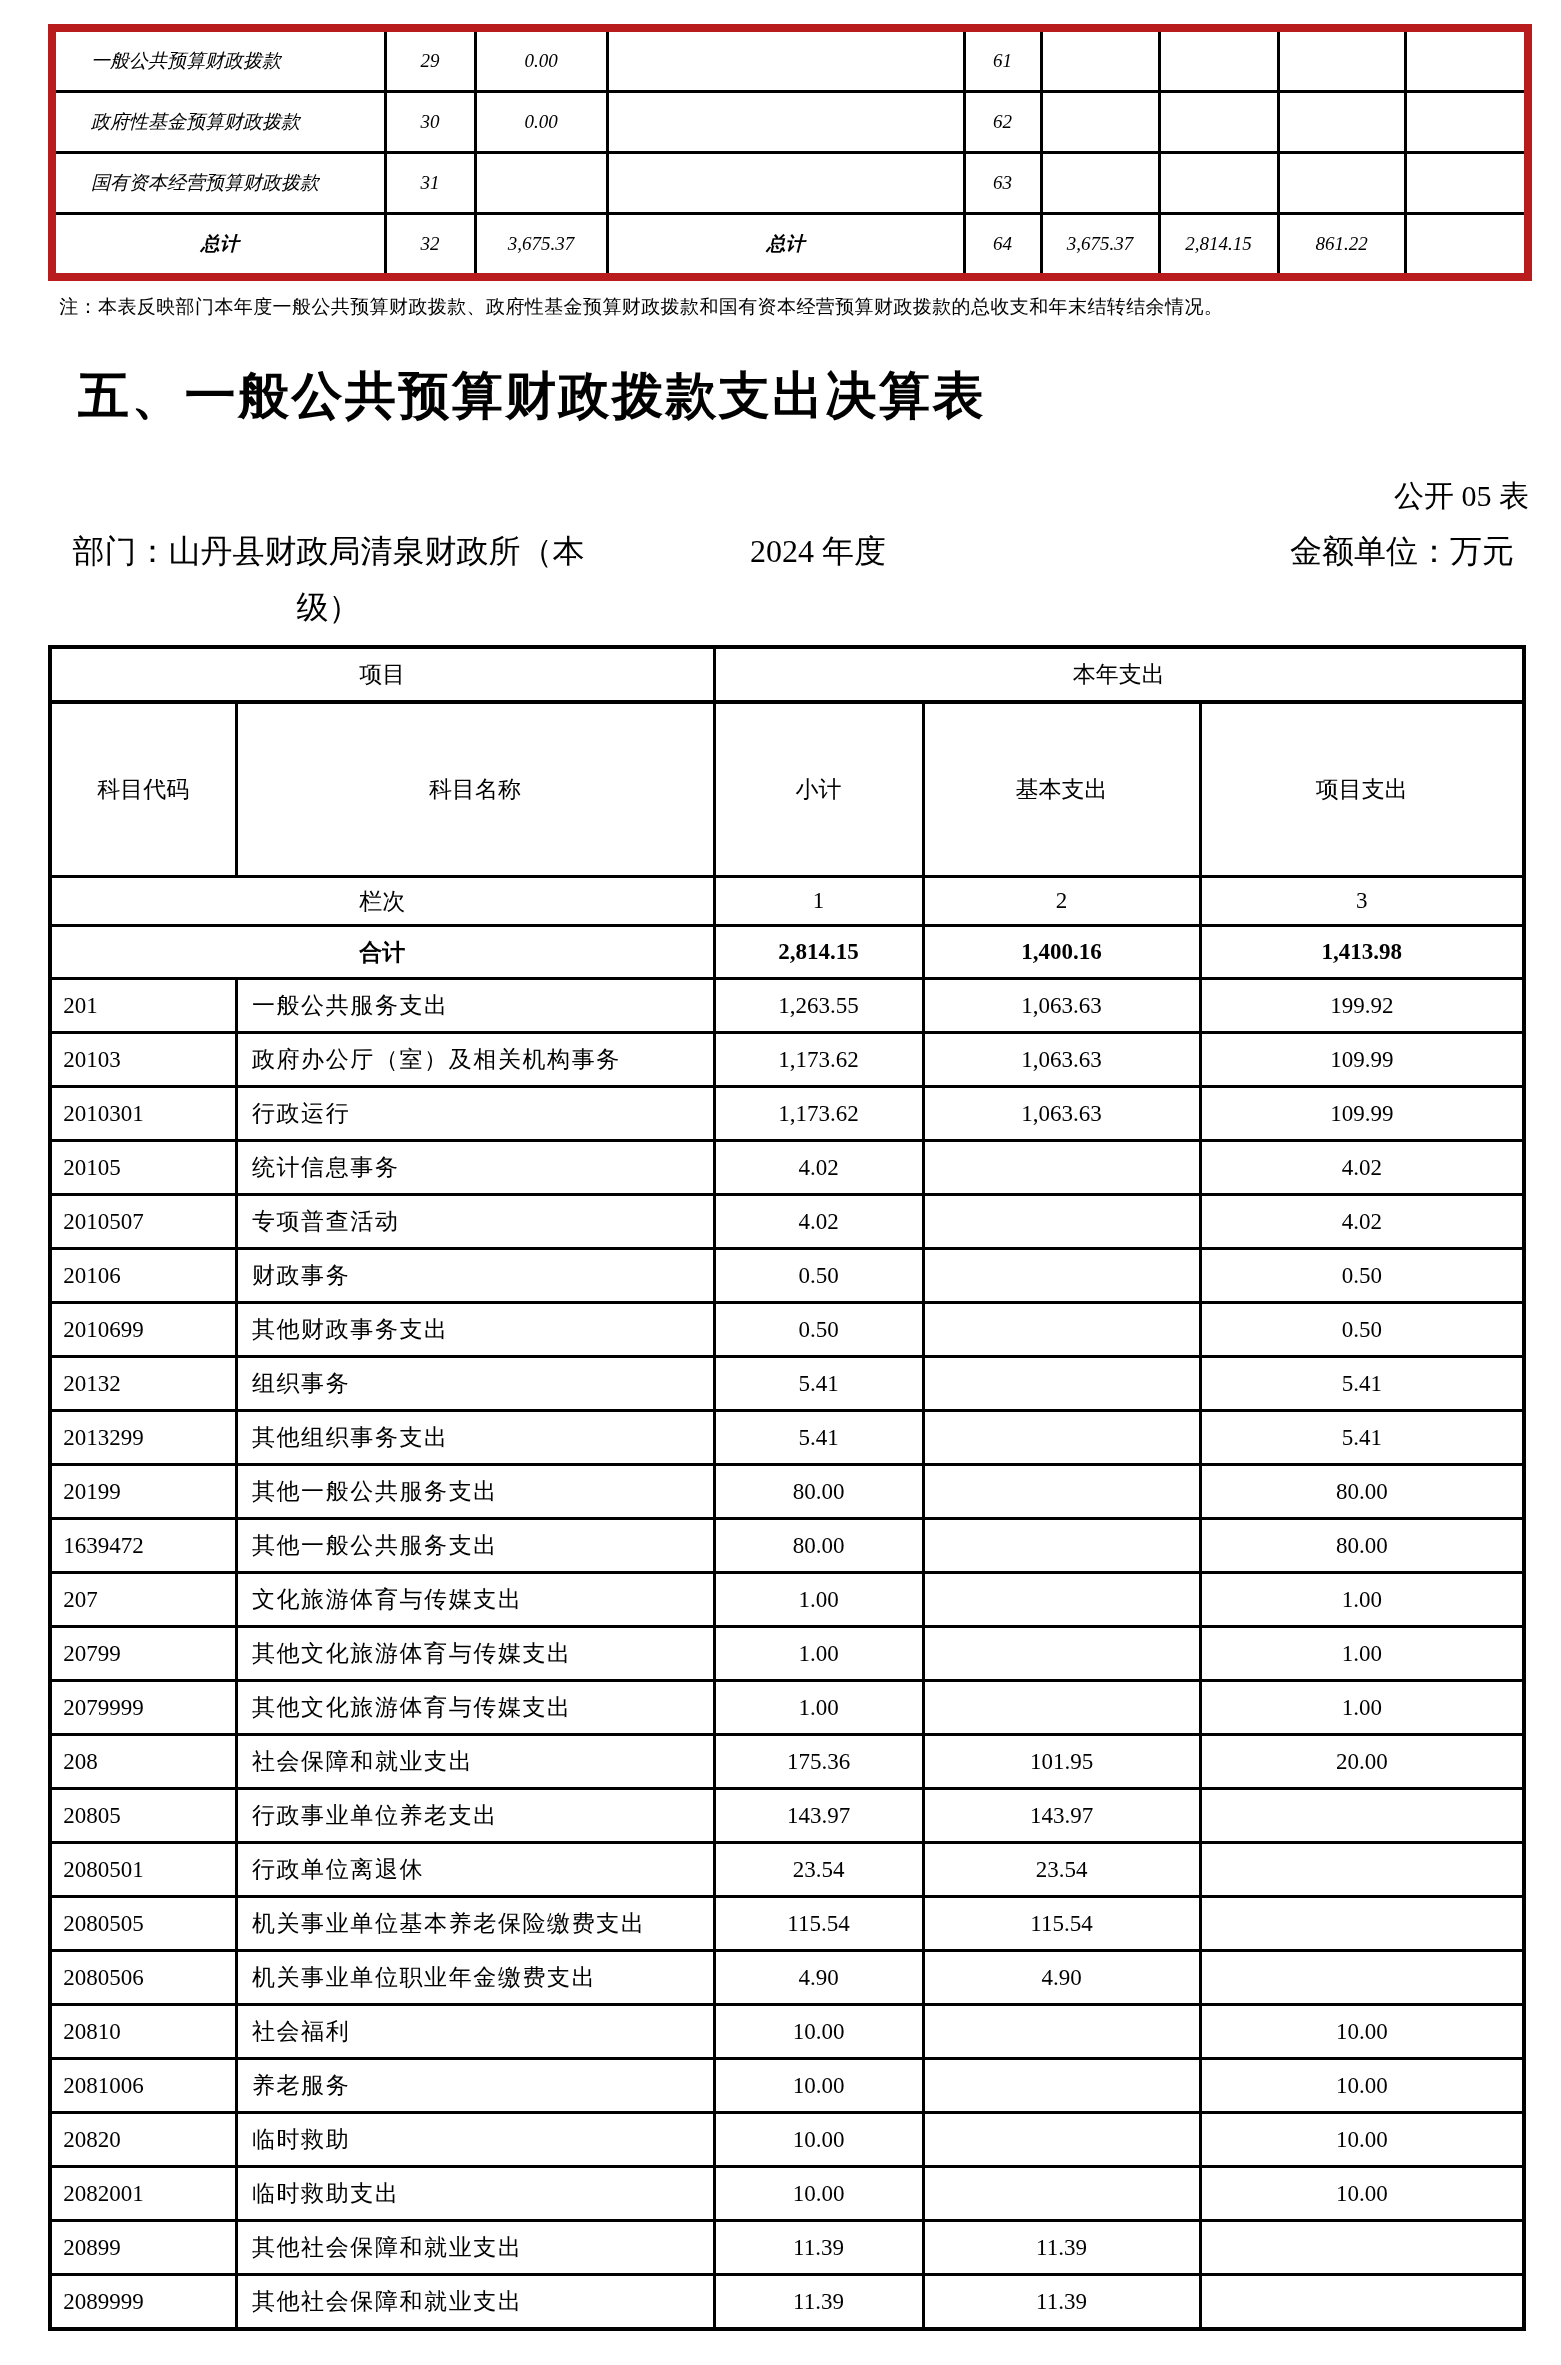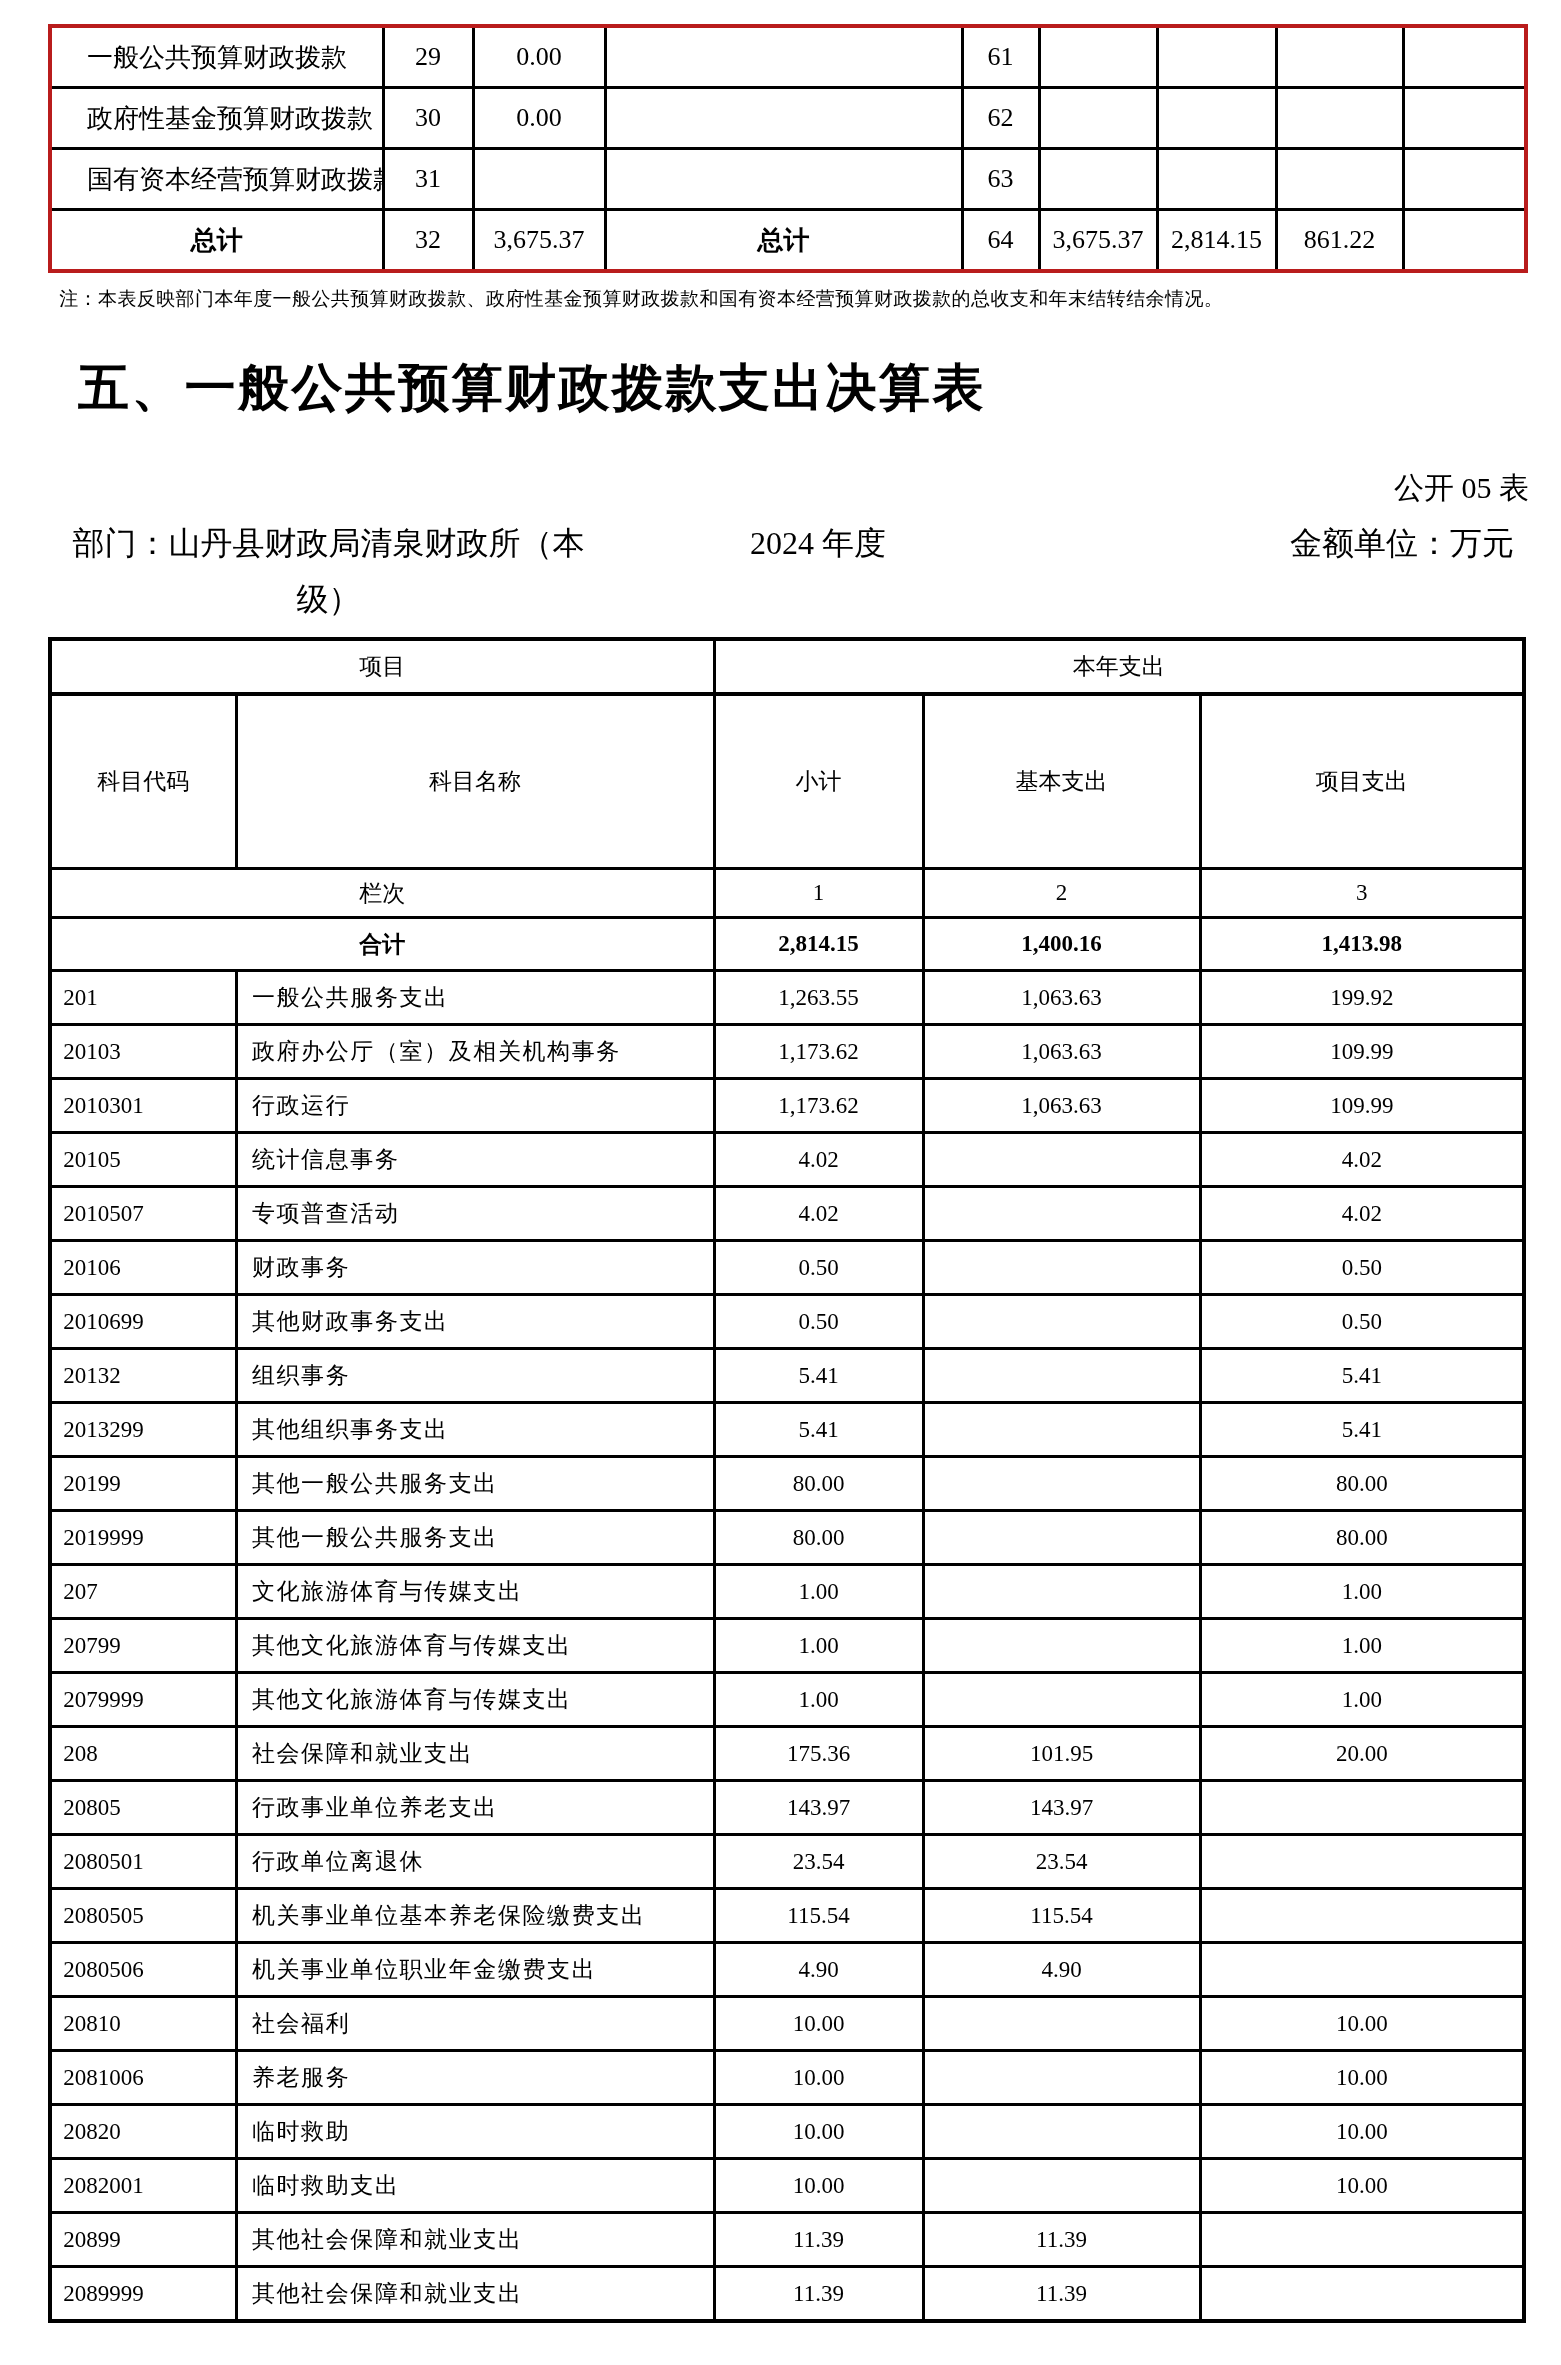--- a/index.html
+++ b/index.html
@@ -6,21 +6,21 @@
   body{
     width:1561px;height:2366px;
     font-family:"Liberation Serif","DejaVu Serif",serif;
     color:#000;
     overflow:hidden;
   }
   .page{box-sizing:border-box;width:1561px;padding:24px 32px 0 48px;position:relative;}
 
   
   table{border-collapse:collapse;table-layout:fixed;}
-  .t1{width:1474px;font-size:26px;border:4px solid #b91c1c;}
+  .t1{width:1474px;font-size:19px;border:8px solid #b91c1c;font-style:italic;}
   .t1 td{border:3.2px solid #000;height:58px;text-align:center;vertical-align:middle;padding:0;overflow:hidden;white-space:nowrap;}
   .t1 td.lbl{text-align:left;padding-left:35px;}
   .t1 tr.total td.lbl,.t1 tr.total td.lbl2{font-weight:bold;text-align:center;padding-left:0;}
 
   
   .note{margin:13px 0 0 11.2px;font-size:19px;letter-spacing:0.4px;}
 
   
   .sec-title{margin:42px 0 0 30px;font-family:Liberation Sans, sans-serif;font-weight:bold;font-size:51px;letter-spacing:2.4px;}
   .table-no{margin-top:45px;text-align:right;font-size:30px;}
@@ -234,21 +234,21 @@
 
         <tr>
           <td class="code">20199</td>
           <td class="nm">其他一般公共服务支出</td>
           <td>80.00</td>
           <td></td>
           <td>80.00</td>
         </tr>
 
         <tr>
-          <td class="code">2019999</td>
+          <td class="code">1639472</td>
           <td class="nm">其他一般公共服务支出</td>
           <td>80.00</td>
           <td></td>
           <td>80.00</td>
         </tr>
 
         <tr>
           <td class="code">207</td>
           <td class="nm">文化旅游体育与传媒支出</td>
           <td>1.00</td>

